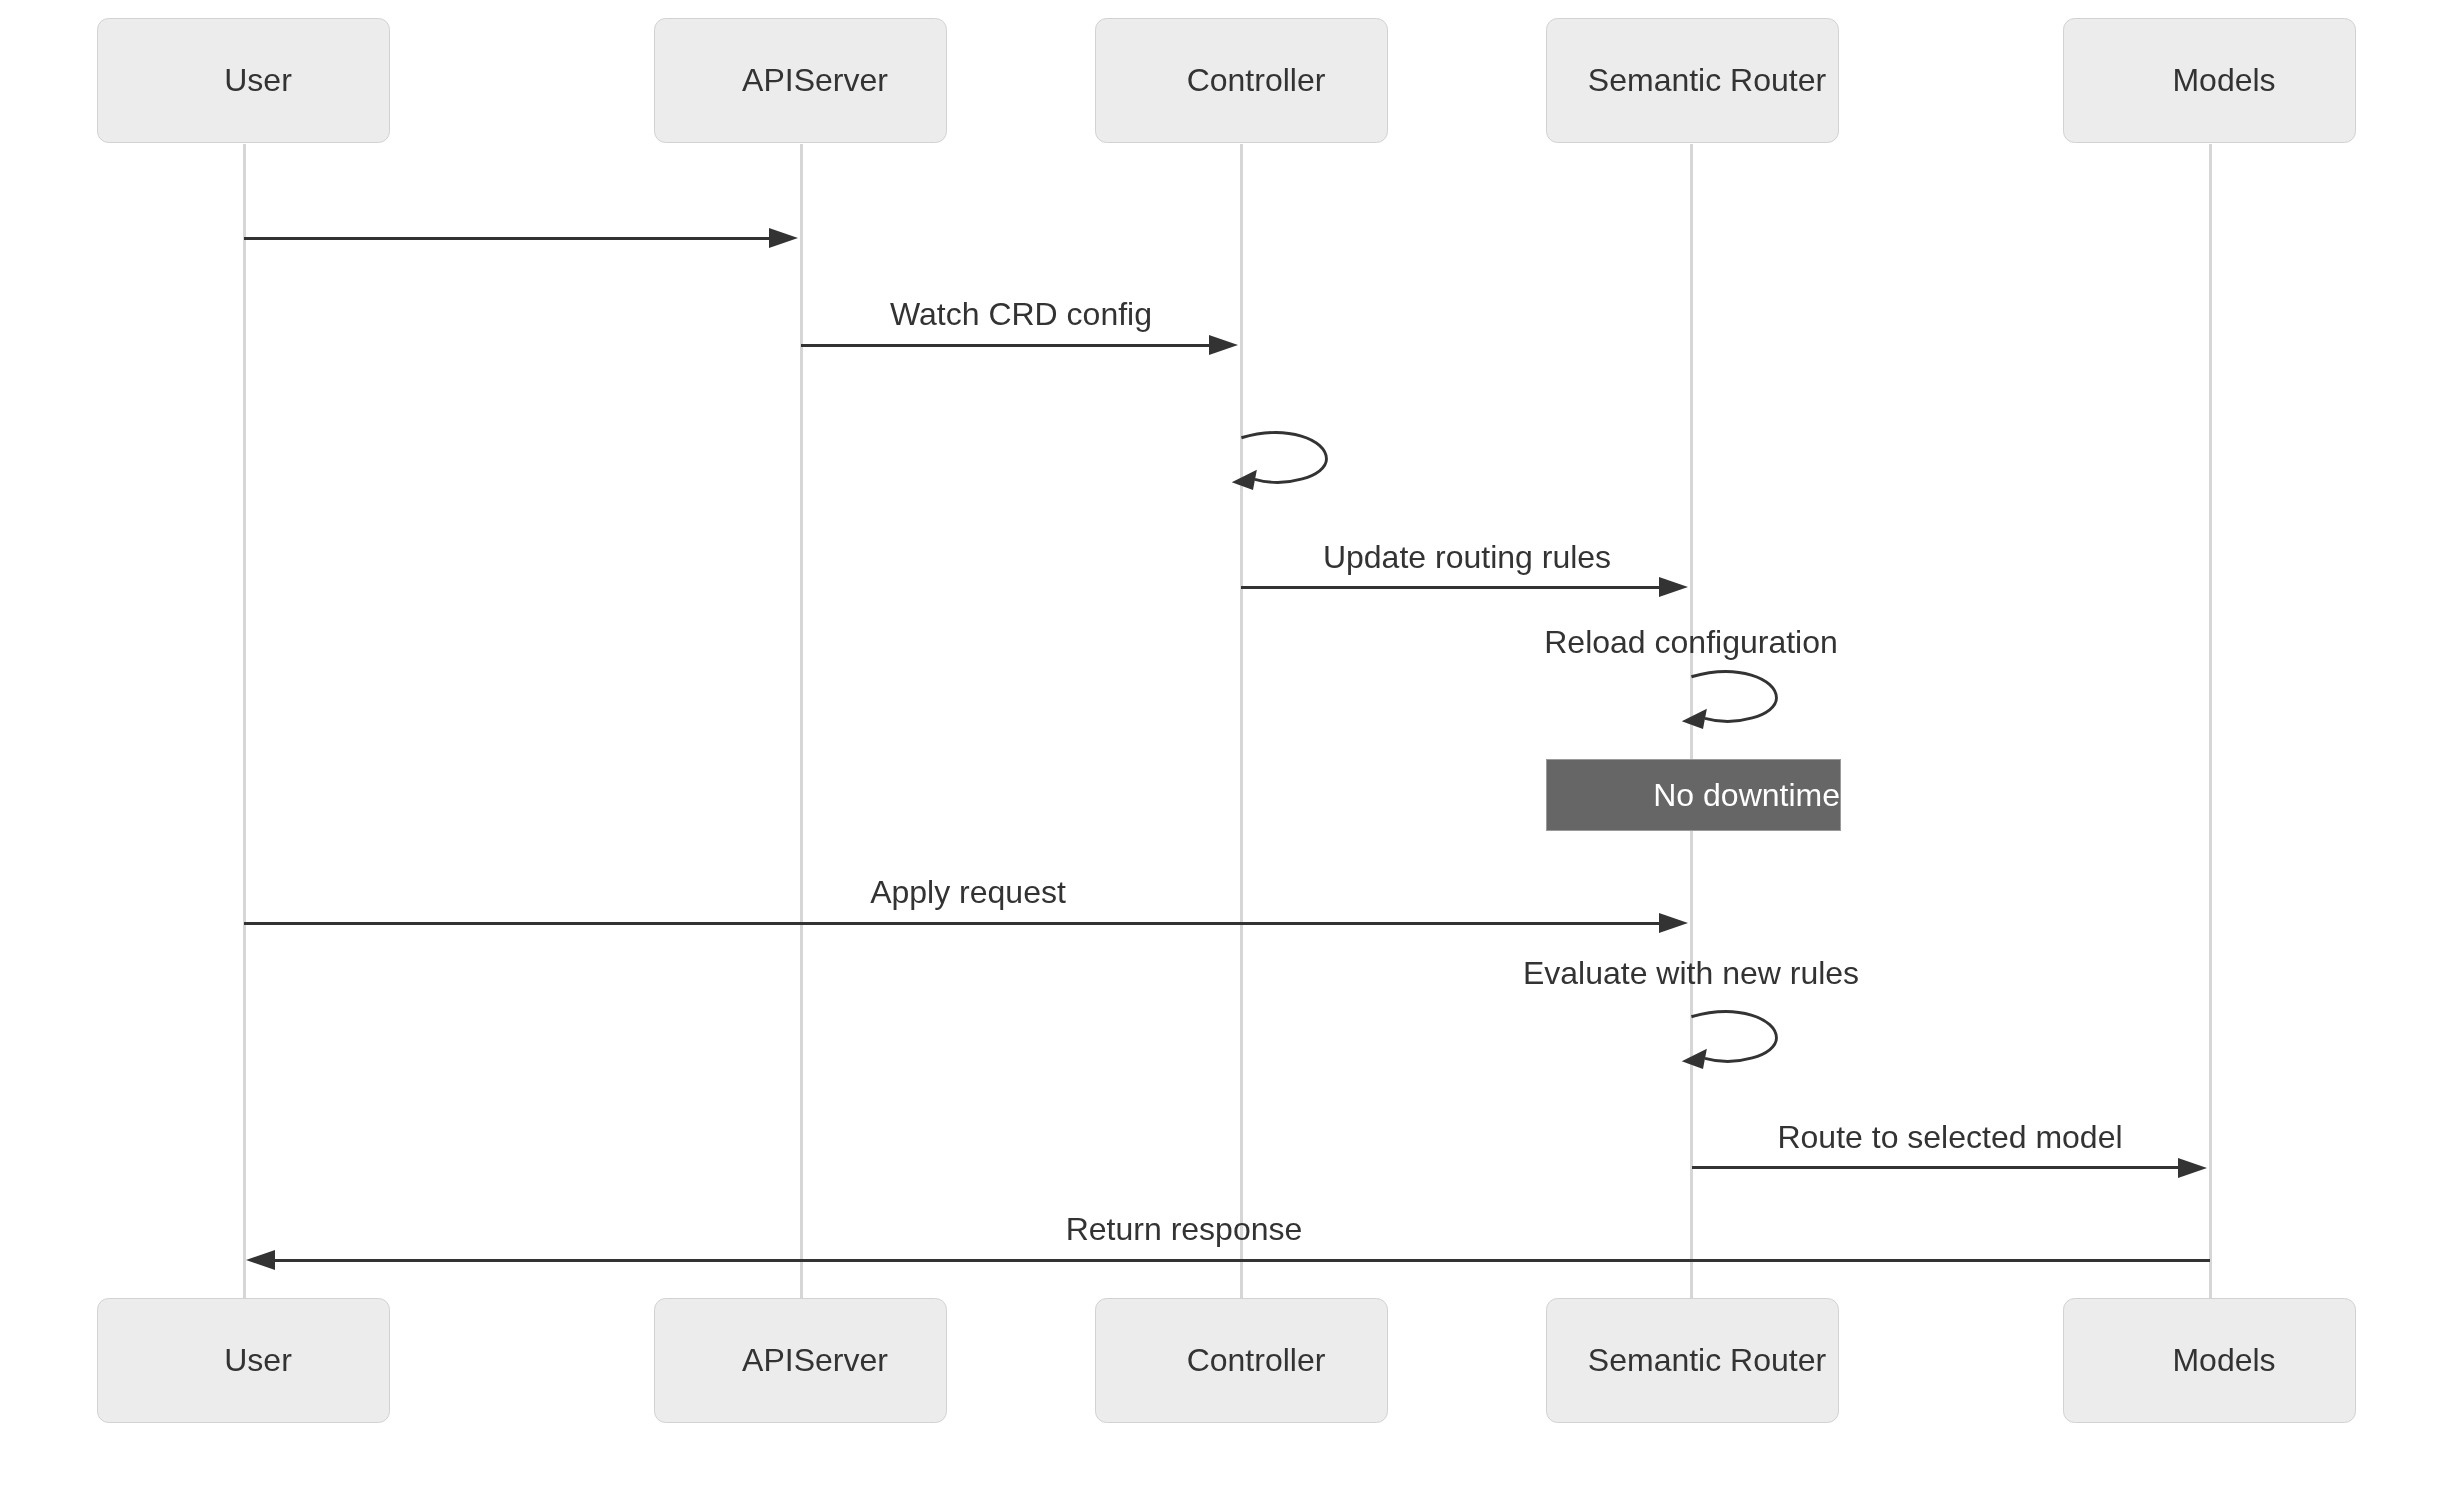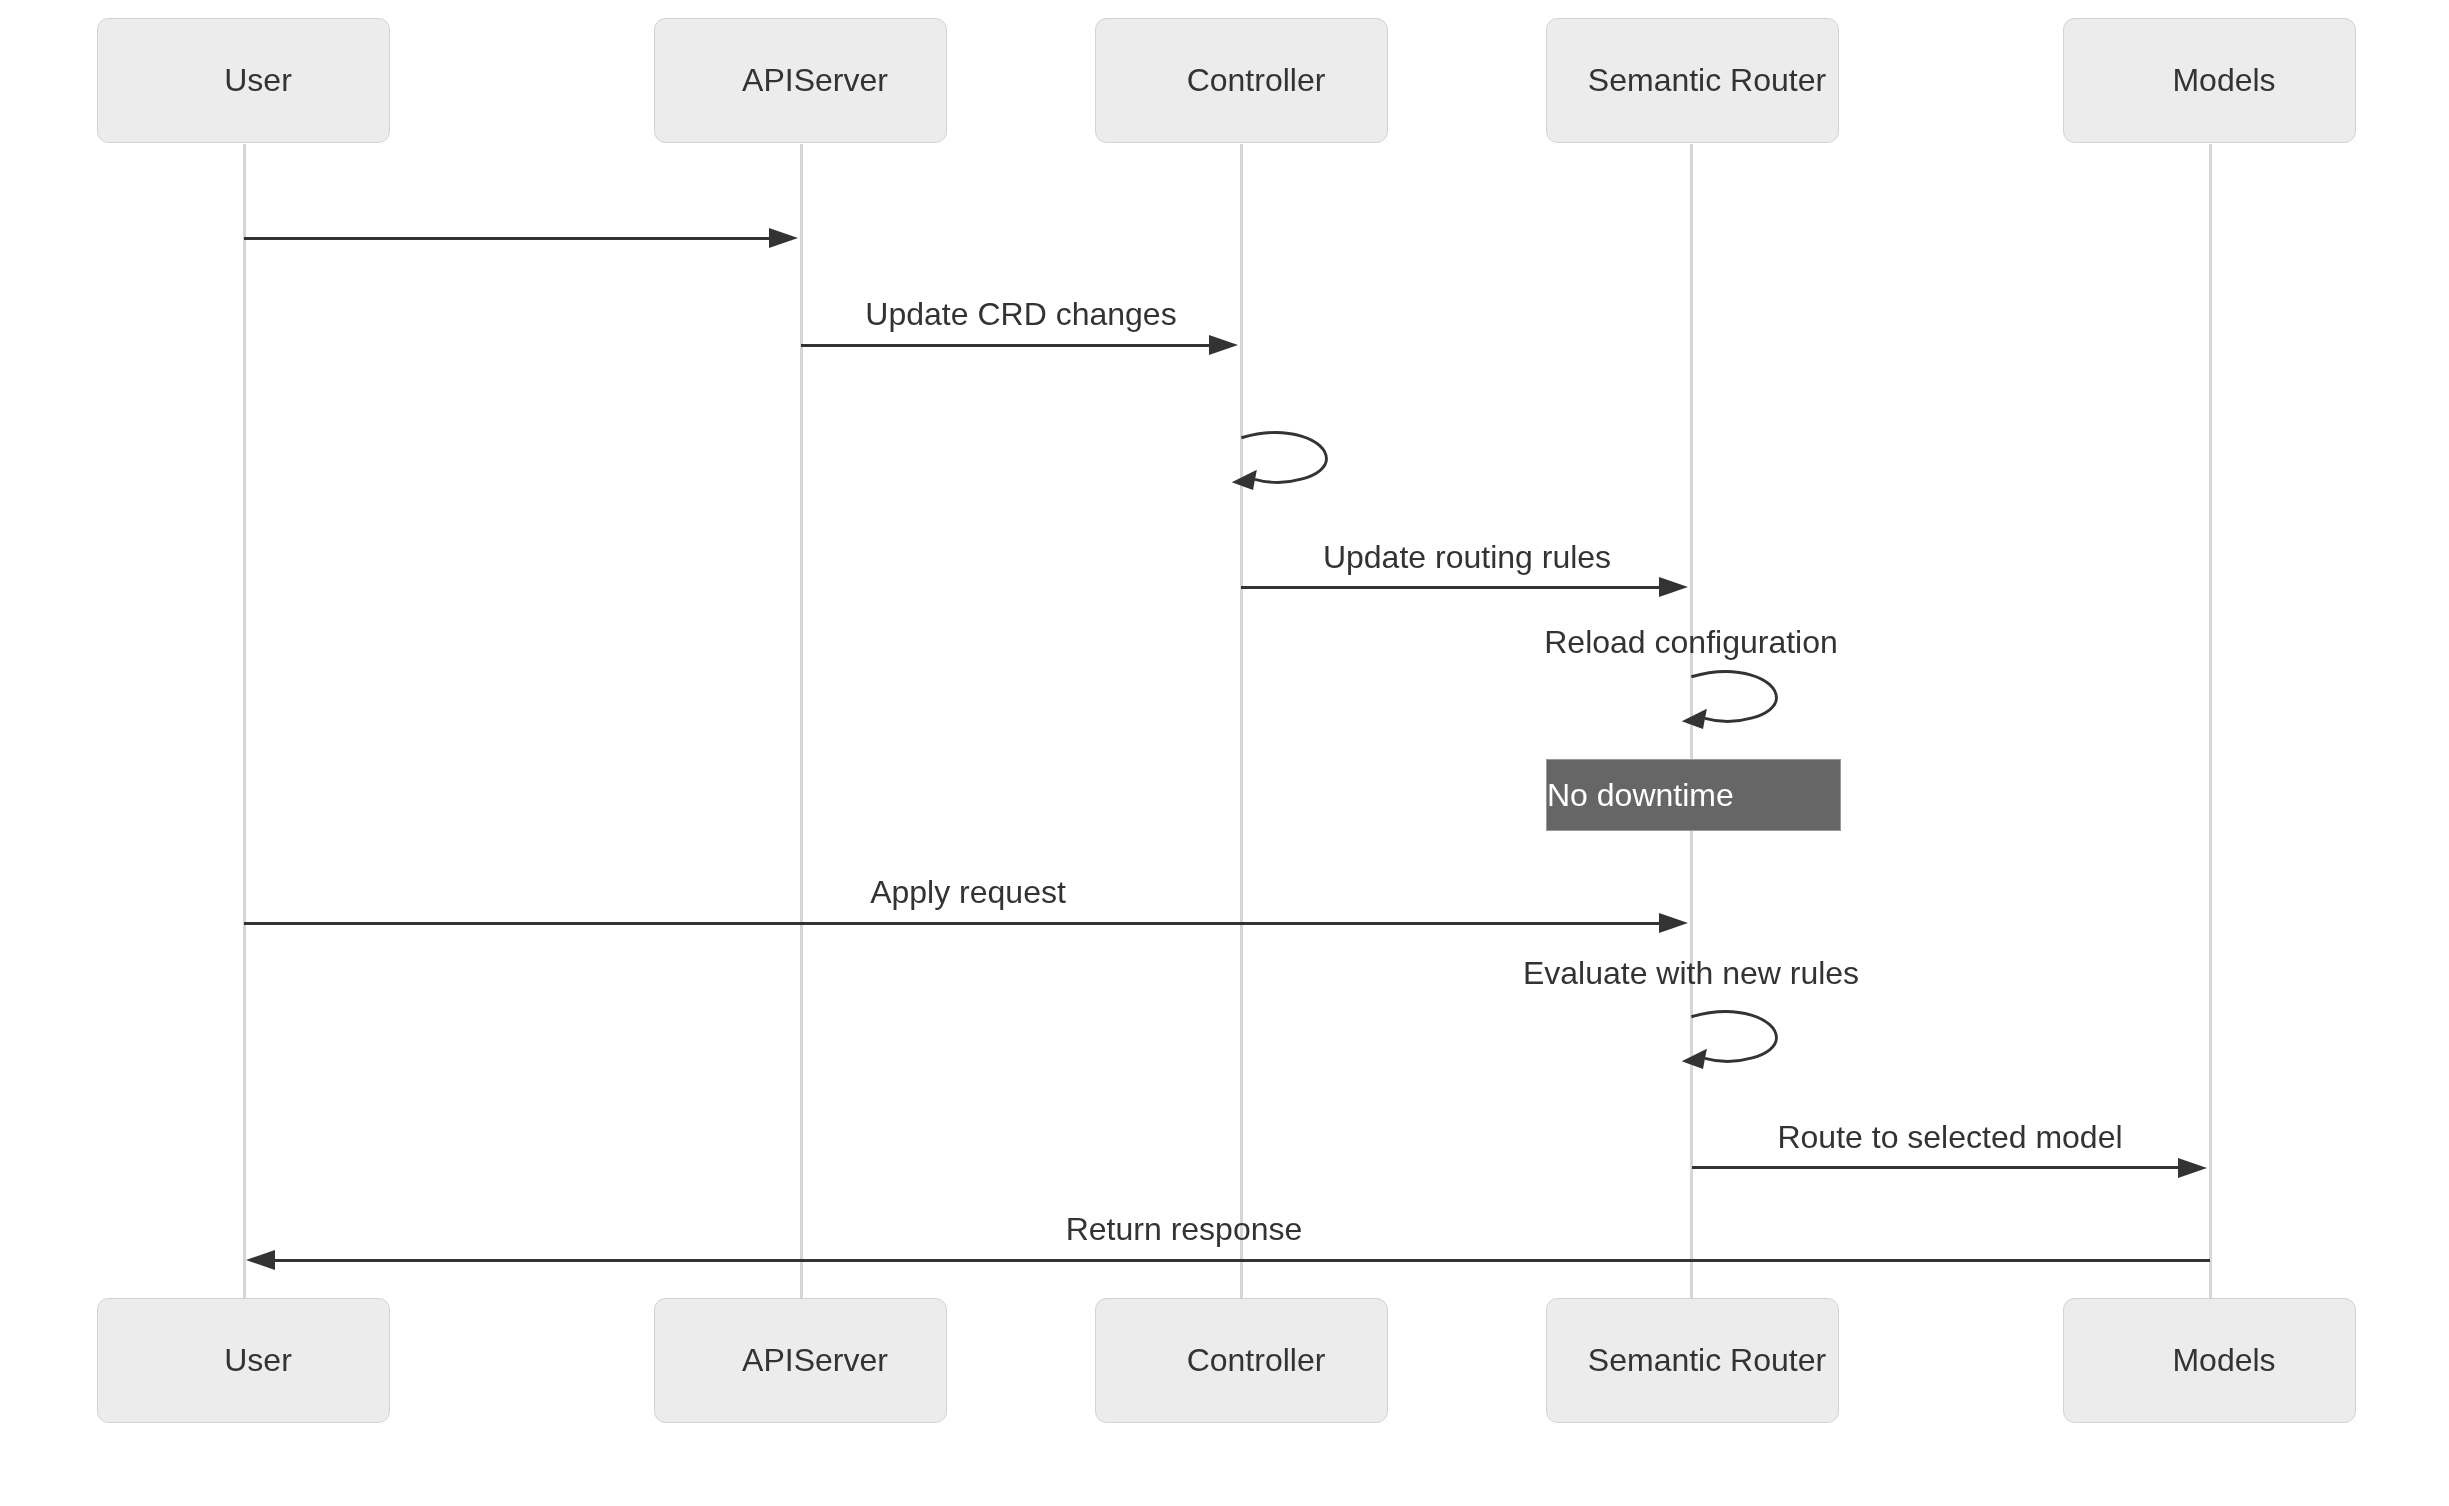--- a/index.html
+++ b/index.html
@@ -76,21 +76,21 @@
     position: absolute;
     left: 1546px;
     top: 759px;
     width: 295px;
     height: 72px;
     background: #666666;
     border: 1.9px solid #9a9a9a;
     box-sizing: border-box;
     display: flex;
     align-items: center;
-    justify-content: flex-start;
+    justify-content: flex-end;
     font-size: 32px;
     color: #ffffff;
   }
 </style>
 </head>
 <body>
 
 <div class="canvas">
 
   <div class="lifeline" style="left:243px"></div>
@@ -111,21 +111,21 @@
   <div class="actor" style="left:1546px;top:18.4px">
       <span>Semantic Router</span>
     </div>
   <div class="actor" style="left:2063px;top:18.4px">
       <span>Models</span>
     </div>
 
   <div class="mline" style="left:244px;top:237px;width:527px"></div>
   <div class="head-r" style="left:769px;top:228px"></div>
 
-  <div class="mlabel" style="left:1021px;top:295px">Update CRD changes</div>
+  <div class="mlabel" style="left:1021px;top:295px">Watch CRD config</div>
   <div class="mline" style="left:801px;top:344px;width:410px"></div>
   <div class="head-r" style="left:1209px;top:335px"></div>
 
   <svg class="loop" style="left:1224px;top:428px" viewBox="0 0 120 66">
     <path d="M 18 10 C 66 -4, 106 12, 106 32 C 106 50, 64 62, 32 53" fill="none" stroke="#333333" stroke-width="3"></path>
     <polygon points="8,56 34,43 30,64" fill="#333333"></polygon>
   </svg>
 
   <div class="mlabel" style="left:1467px;top:538px">Update routing rules</div>
   <div class="mline" style="left:1241px;top:586px;width:420px"></div>

